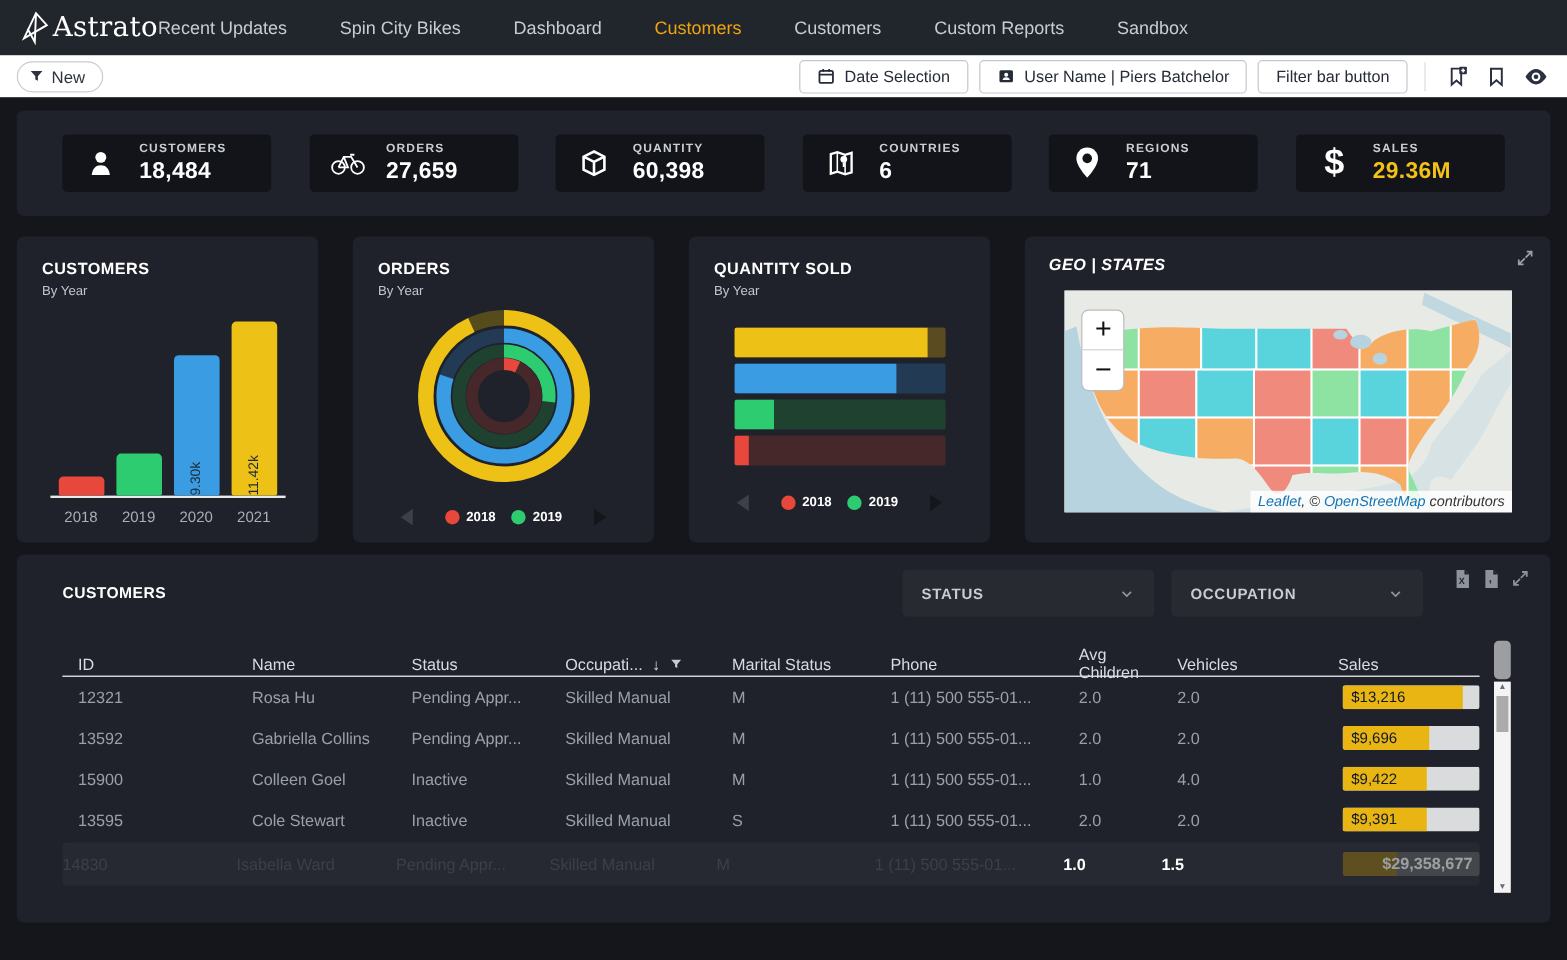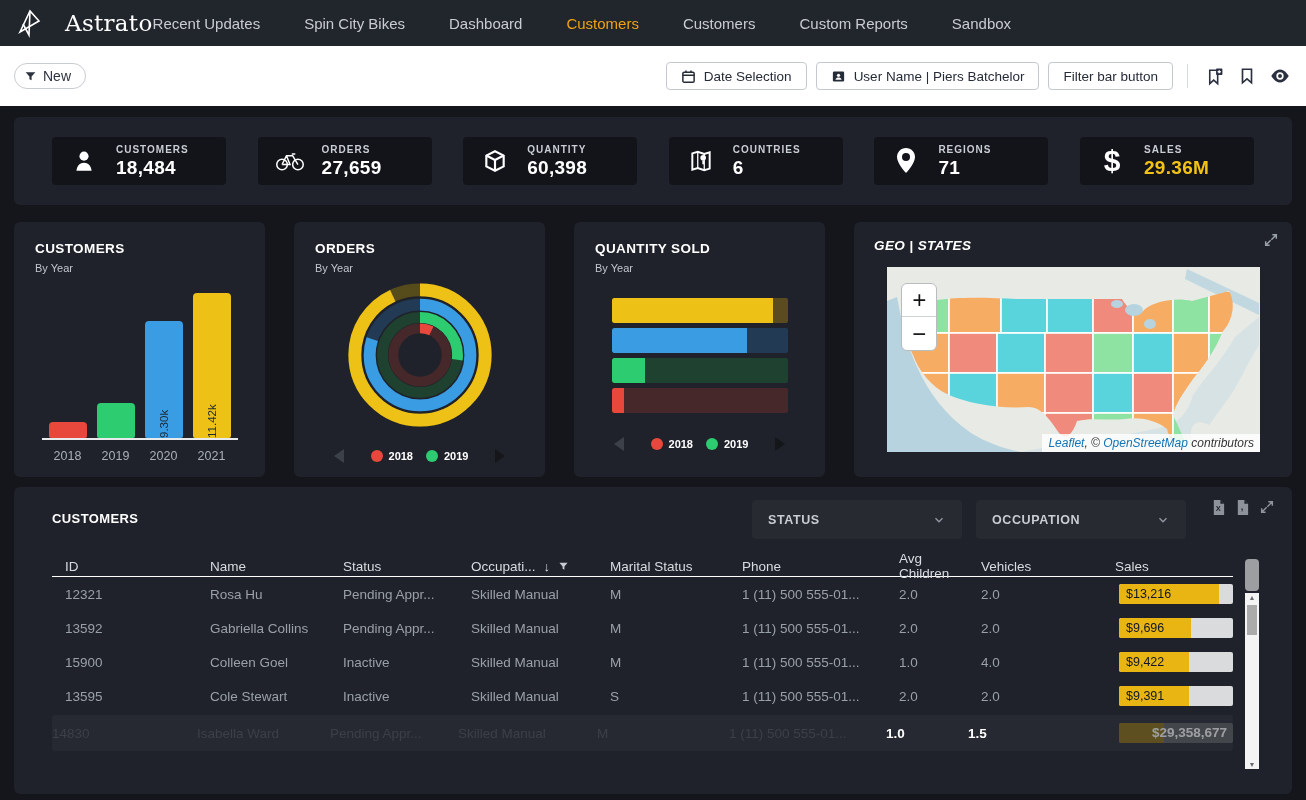--- a/index.html
+++ b/index.html
@@ -3,27 +3,27 @@
 <meta charset="utf-8">
 <style>
   * { box-sizing: border-box; margin: 0; padding: 0; }
   html,body { width:1306px; height:800px; }
   body {
     font-family: "Liberation Sans", sans-serif;
     background:#14161b; color:#fff; overflow:hidden;
   }
   
   .topnav { height:46px; background:#21252c; display:flex; align-items:center; padding:0 16px; }
-  .brand { display:flex; align-items:center; gap:22px; }
+  .brand { display:flex; align-items:center; gap:1px; }
   .brand-name { font-family:"DejaVu Serif", serif; font-size:23px; color:#fff; letter-spacing:.3px; }
   .nav-items { display:flex; list-style:none; }
   .nav-items li { font-size:15px; color:#c9ccd1; margin-right:44px; cursor:pointer; white-space:nowrap; }
   .nav-items li.active { color:#f0a30f; }
   
-  .toolbar { height:60px; background:#ffffff; display:flex; align-items:center; padding:0 14px; }
+  .toolbar { height:35px; background:#ffffff; display:flex; align-items:center; padding:0 14px; }
   .pill { display:flex; align-items:center; gap:6px; border:1px solid #c8cbd2; border-radius:14px;
           padding:4px 14px 4px 9px; color:#2e3340; font-size:14px; background:#fff; }
   .tb-right { margin-left:auto; display:flex; align-items:center; gap:9px; }
   .tb-btn { display:flex; align-items:center; gap:8px; border:1px solid #c4c8d0; border-radius:4px;
             height:28px; padding:0 14px; font-size:13.5px; color:#262b38; background:#fff; }
   .tb-divider { width:1px; height:24px; background:#d8dbe0; margin:0 5px; }
   .tb-icon { width:24px; height:24px; display:flex; align-items:center; justify-content:center; color:#2b3040; }
   
   .main { padding:11px 14px; }
   .card { background:#1f222a; border-radius:6px; }
@@ -72,21 +72,21 @@
   .attrib a { color:#1273b5; text-decoration:none; }
   
   .table-card { margin-top:10px; height:307px; position:relative; }
   .t-title { position:absolute; left:38px; top:24px; font-size:13px; font-weight:700; letter-spacing:.4px; }
   .dd { position:absolute; top:13px; width:210px; height:39px; background:#272a31; border-radius:4px;
         display:flex; align-items:center; justify-content:space-between; padding:0 16px; cursor:pointer; }
   .dd-label { font-size:12.5px; font-weight:700; letter-spacing:.6px; color:#c9ccd2; }
   .t-icons { position:absolute; top:12px; right:17px; display:flex; gap:9px; color:#8d929b; }
   .t-icons > div { cursor:pointer; }
   .tgrid { display:grid; grid-template-columns:145px 133px 128px 139px 132px 157px 82px 134px 131px; align-items:center; }
-  .table-wrap { position:absolute; left:38px; top:64px; width:1181px; }
+  .table-wrap { position:absolute; left:38px; top:76px; width:1181px; }
   .thead { height:26px; border-bottom:1px solid #ffffff; color:#d8dbe1; font-size:13.5px; }
   .thead .cell { padding-left:13px; }
   .trow { height:34px; color:#9aa0a8; font-size:13.5px; }
   .trow .cell { padding-left:13px; white-space:nowrap; overflow:hidden; }
   .cell.num { text-align:left; padding-right:2px; }
   .salescell { display:flex; justify-content:flex-end; }
   .sbar { width:114px; height:20px; background:#d9dbdd; border-radius:2px; position:relative; overflow:hidden; }
   .sfill { position:absolute; left:0; top:0; bottom:0; background:#e9b513; border-radius:2px 0 0 2px; }
   .sbar span { position:relative; font-size:12.5px; color:#0f172a; line-height:20px; padding-left:7px; }
   .totals { position:relative; margin-top:2px; height:36px; background:#262932; border-radius:3px;

